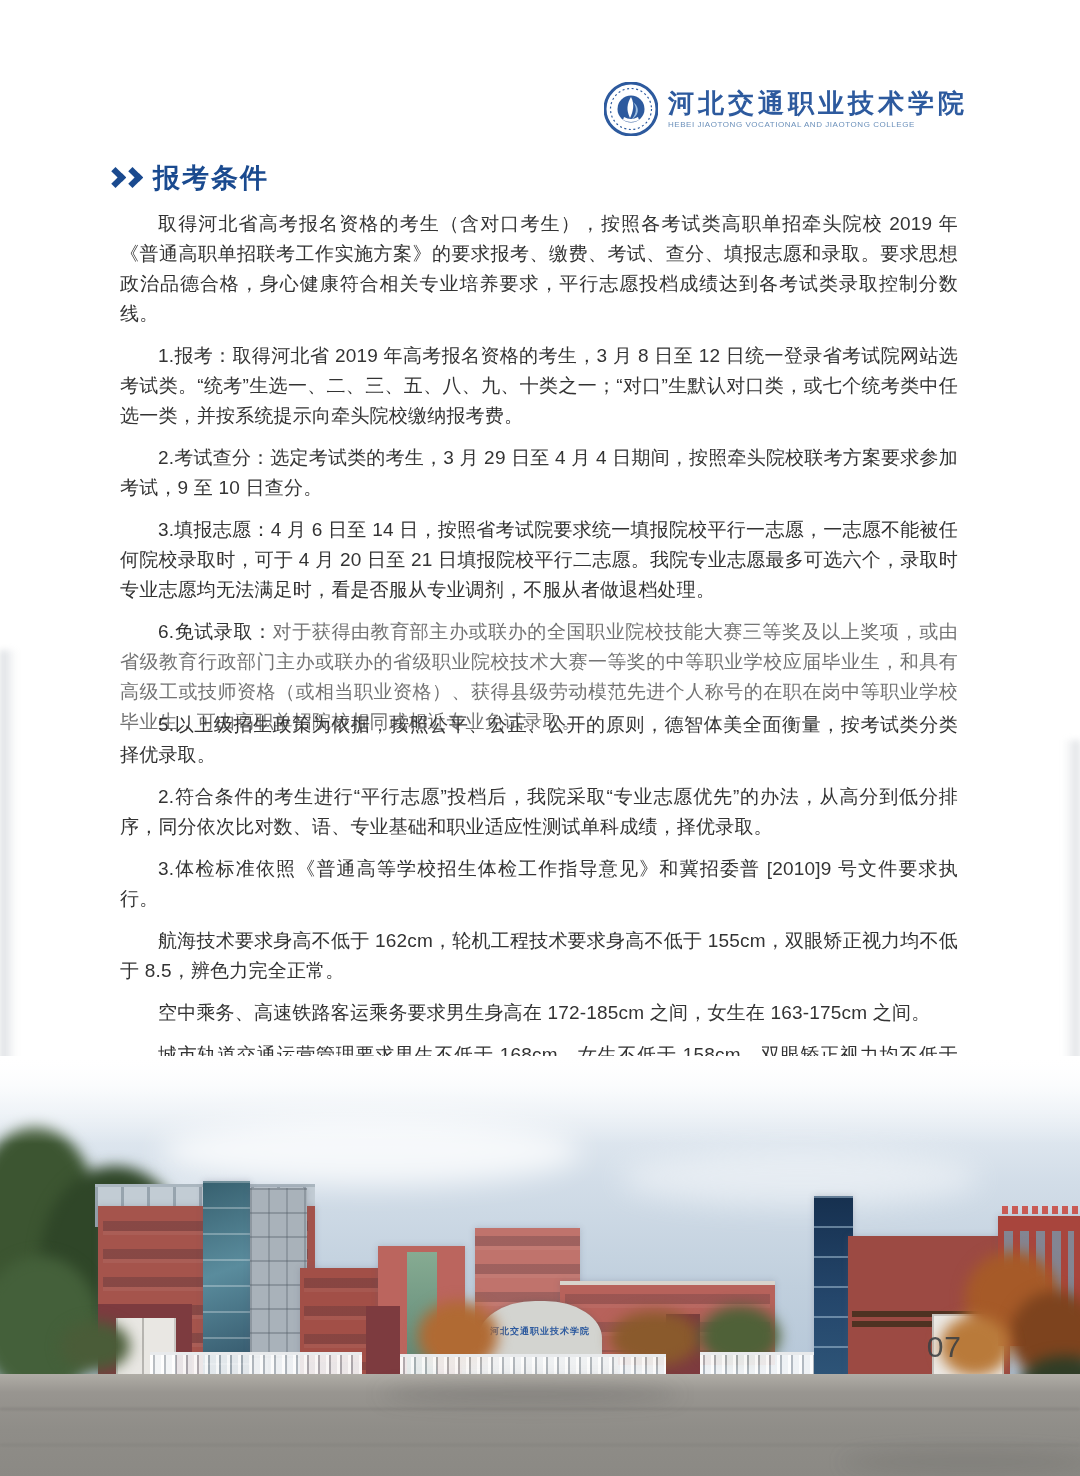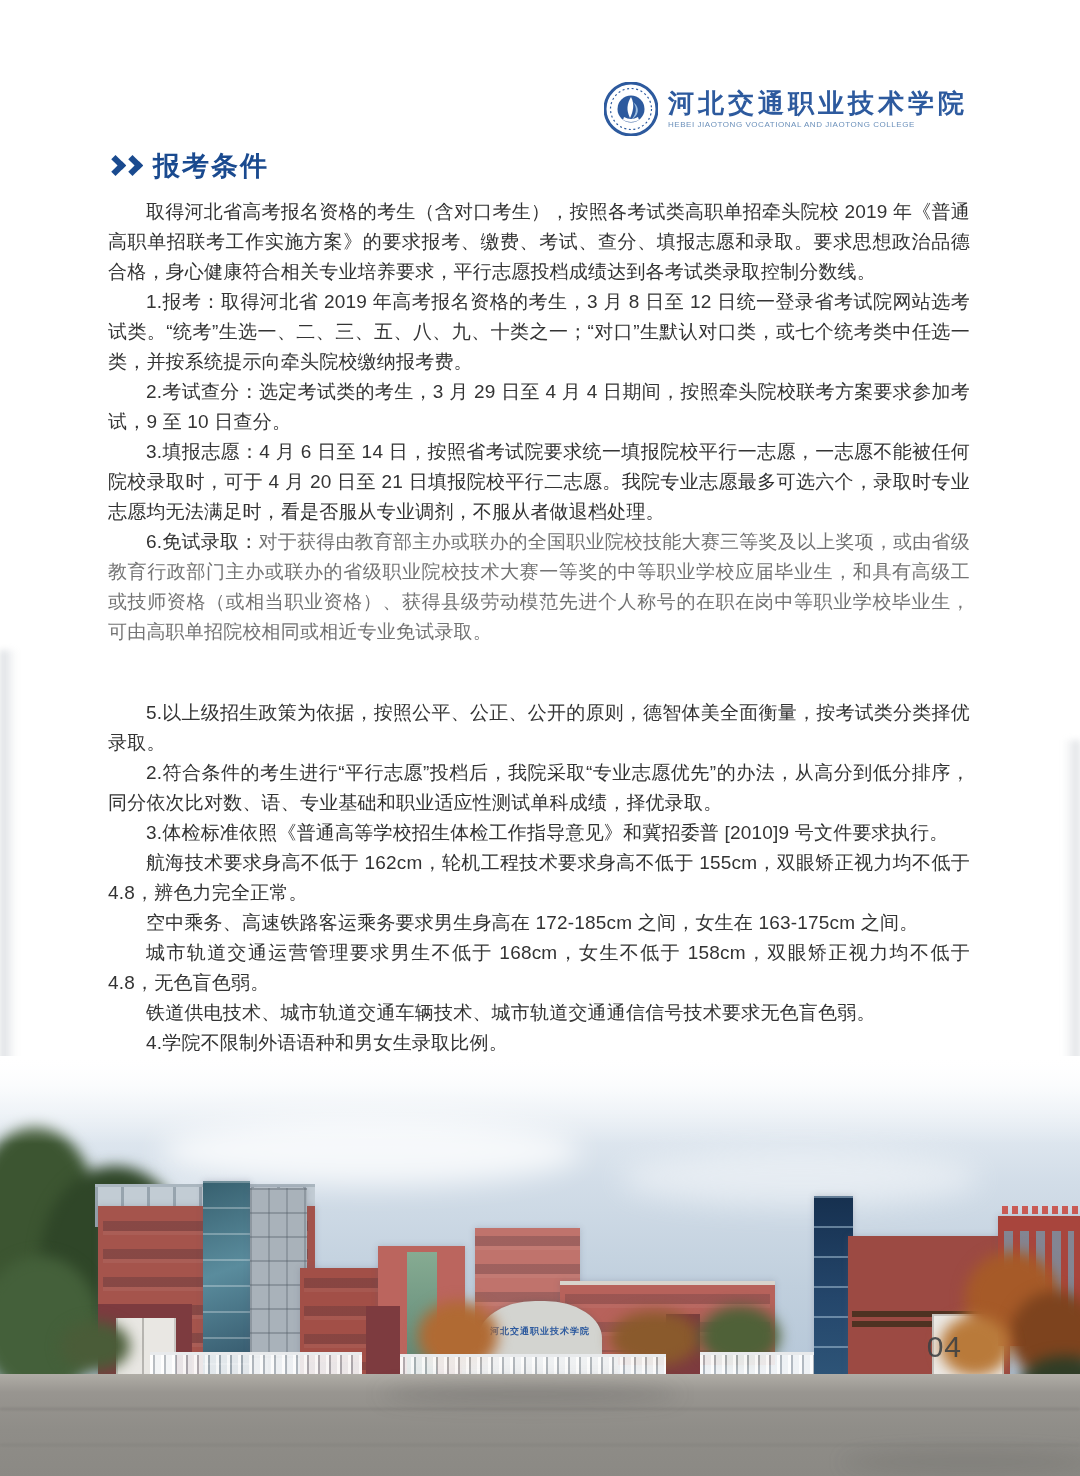--- a/index.html
+++ b/index.html
@@ -10,30 +10,30 @@
 
   
   .logo{position:absolute;top:82px;right:112px;display:flex;align-items:center;gap:10px;}
   .emblem{width:54px;height:54px;flex:0 0 auto;}
   .logo-text{display:flex;flex-direction:column;align-items:flex-start;}
   .logo-zh{font-size:26px;font-weight:bold;color:#2d5a9e;letter-spacing:4px;line-height:1.1;}
   .logo-en{font-size:8px;color:#6b90ba;letter-spacing:0.55px;margin-top:3px;}
 
   
   .sec{position:absolute;left:108px;width:862px;}
-  .sec1{top:148px;}
+  .sec1{top:160px;}
   .sec2{top:698px;}
   .sec-title{display:flex;align-items:center;gap:9px;margin:0 0 13px 0;
     color:#1a4a8f;font-size:27px;font-weight:bold;letter-spacing:2px;}
   .chev{display:inline-block;position:relative;width:36px;height:26px;}
   .chev::before,.chev::after{content:"";position:absolute;top:5px;width:9px;height:9px;
     border:6px solid #1a4a8f;border-left:none;border-bottom:none;transform:rotate(45deg);}
   .chev::before{left:0;}
   .chev::after{left:17px;}
-  .body-text p{margin:0;font-size:19px;line-height:30px;color:#333333;
+  .body-text p{margin:12px;font-size:19px;line-height:30px;color:#333333;
     text-align:justify;text-indent:2em;letter-spacing:0.2px;}
   .red{color:#737373;}
 
   
   .edge{position:absolute;width:16px;height:430px;filter:blur(3px);pointer-events:none;}
   .edge-left{left:0;top:650px;background:linear-gradient(to right,rgba(168,175,184,0.45),rgba(168,175,184,0));}
   .edge-right{right:0;top:740px;background:linear-gradient(to left,rgba(168,175,184,0.40),rgba(168,175,184,0));}
 
   
   .photo{position:absolute;left:0;bottom:0;width:1080px;height:420px;overflow:hidden;}
@@ -99,21 +99,21 @@
       <p>3.填报志愿：4 月 6 日至 14 日，按照省考试院要求统一填报院校平行一志愿，一志愿不能被任何院校录取时，可于 4 月 20 日至 21 日填报院校平行二志愿。我院专业志愿最多可选六个，录取时专业志愿均无法满足时，看是否服从专业调剂，不服从者做退档处理。</p>
       <p><span>6.免试录取：</span><span class="red">对于获得由教育部主办或联办的全国职业院校技能大赛三等奖及以上奖项，或由省级教育行政部门主办或联办的省级职业院校技术大赛一等奖的中等职业学校应届毕业生，和具有高级工或技师资格（或相当职业资格）、获得县级劳动模范先进个人称号的在职在岗中等职业学校毕业生，可由高职单招院校相同或相近专业免试录取。</span></p>
     </div>
   </section>
 
   <section class="sec sec2">
     <div class="body-text">
       <p>5.以上级招生政策为依据，按照公平、公正、公开的原则，德智体美全面衡量，按考试类分类择优录取。</p>
       <p>2.符合条件的考生进行“平行志愿”投档后，我院采取“专业志愿优先”的办法，从高分到低分排序，同分依次比对数、语、专业基础和职业适应性测试单科成绩，择优录取。</p>
       <p>3.体检标准依照《普通高等学校招生体检工作指导意见》和冀招委普 [2010]9 号文件要求执行。</p>
-      <p>航海技术要求身高不低于 162cm，轮机工程技术要求身高不低于 155cm，双眼矫正视力均不低于 4.8，辨色力完全正常。</p>
+      <p>航海技术要求身高不低于 162cm，轮机工程技术要求身高不低于 155cm，双眼矫正视力均不低于 8.5，辨色力完全正常。</p>
       <p>空中乘务、高速铁路客运乘务要求男生身高在 172-185cm 之间，女生在 163-175cm 之间。</p>
       <p>城市轨道交通运营管理要求男生不低于 168cm，女生不低于 158cm，双眼矫正视力均不低于 4.8，无色盲色弱。</p>
       <p>铁道供电技术、城市轨道交通车辆技术、城市轨道交通通信信号技术要求无色盲色弱。</p>
       <p>4.学院不限制外语语种和男女生录取比例。</p>
     </div>
   </section>
 
   <div class="edge edge-left"></div>
   <div class="edge edge-right"></div>
 
@@ -186,16 +186,16 @@
     <div class="fence" style="left:700px;top:296px;width:114px;height:32px;"></div>
 
     <div class="plaza"></div>
     <div class="plaza-seam" style="top:352px;"></div>
     <div class="plaza-seam" style="top:388px;opacity:.6;"></div>
     <div class="shadow-blob" style="left:380px;top:330px;width:300px;height:16px;"></div>
     <div class="shadow-blob" style="left:840px;top:395px;width:260px;height:22px;opacity:.6;"></div>
 
     <div class="photo-fade"></div>
 
-    <div class="page-num">04</div>
+    <div class="page-num">07</div>
   </div>
 
 </div>
 
 </body></html>

